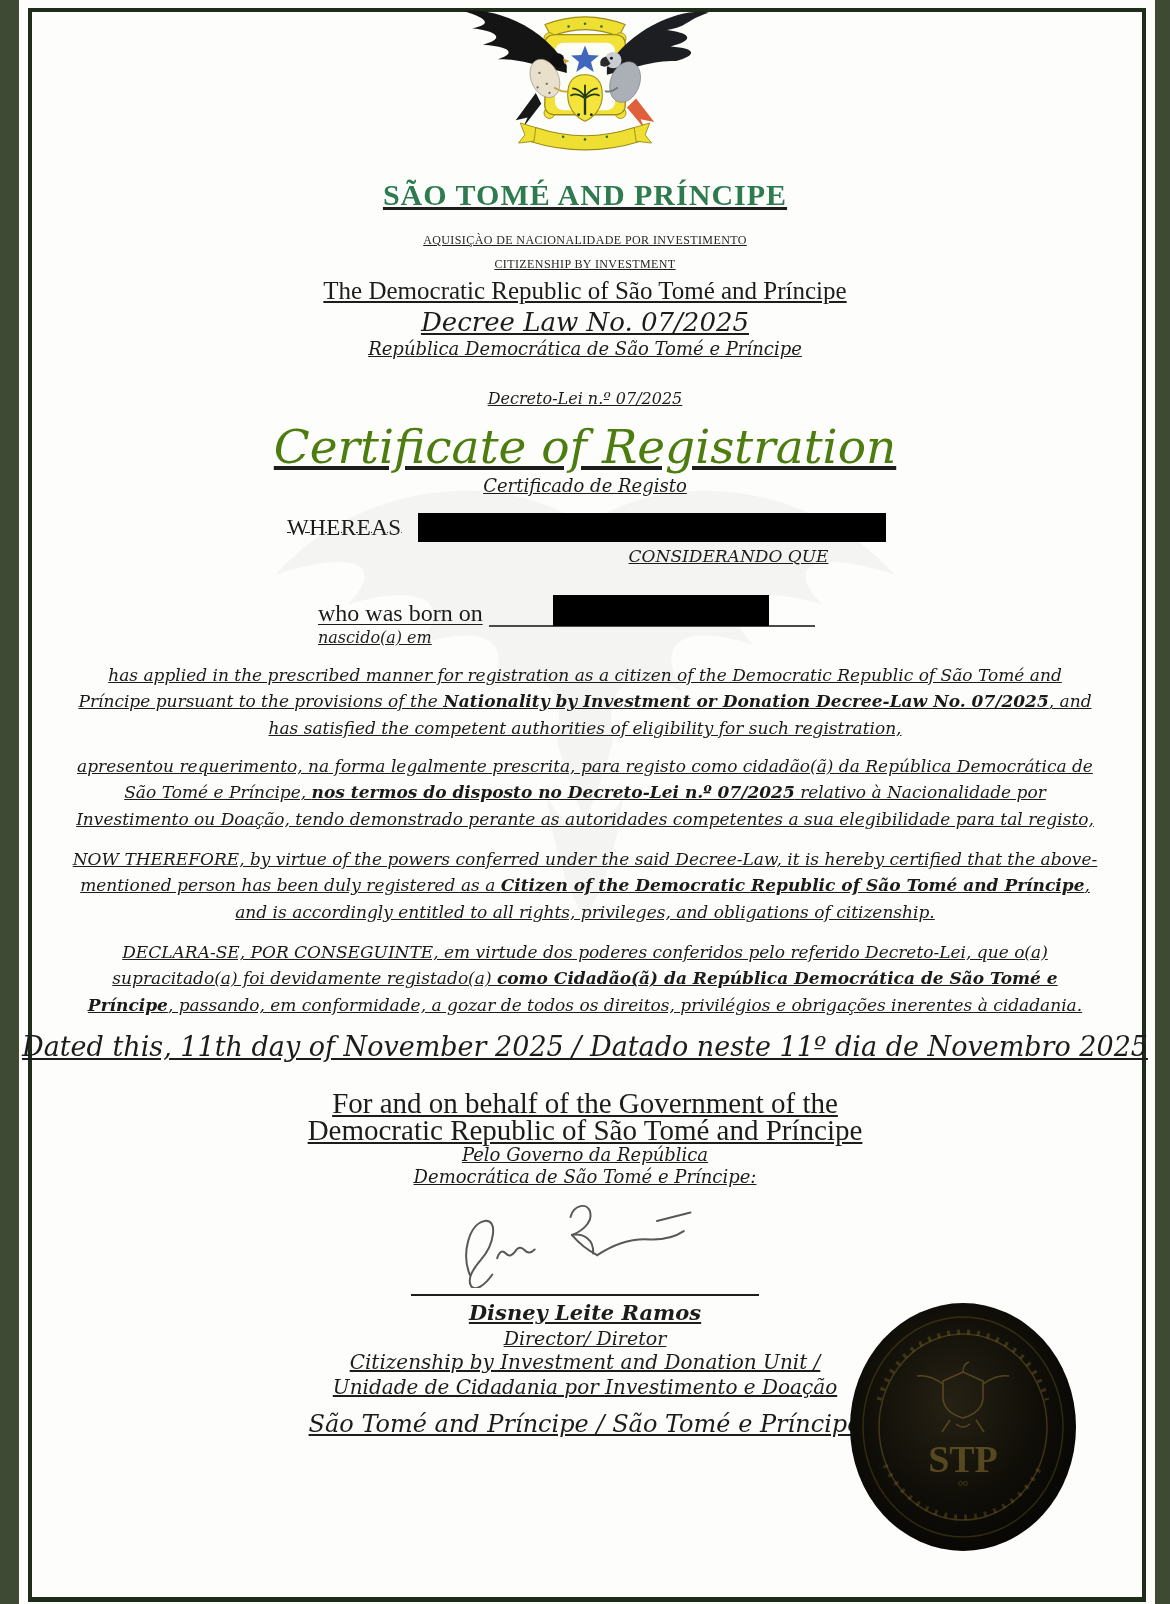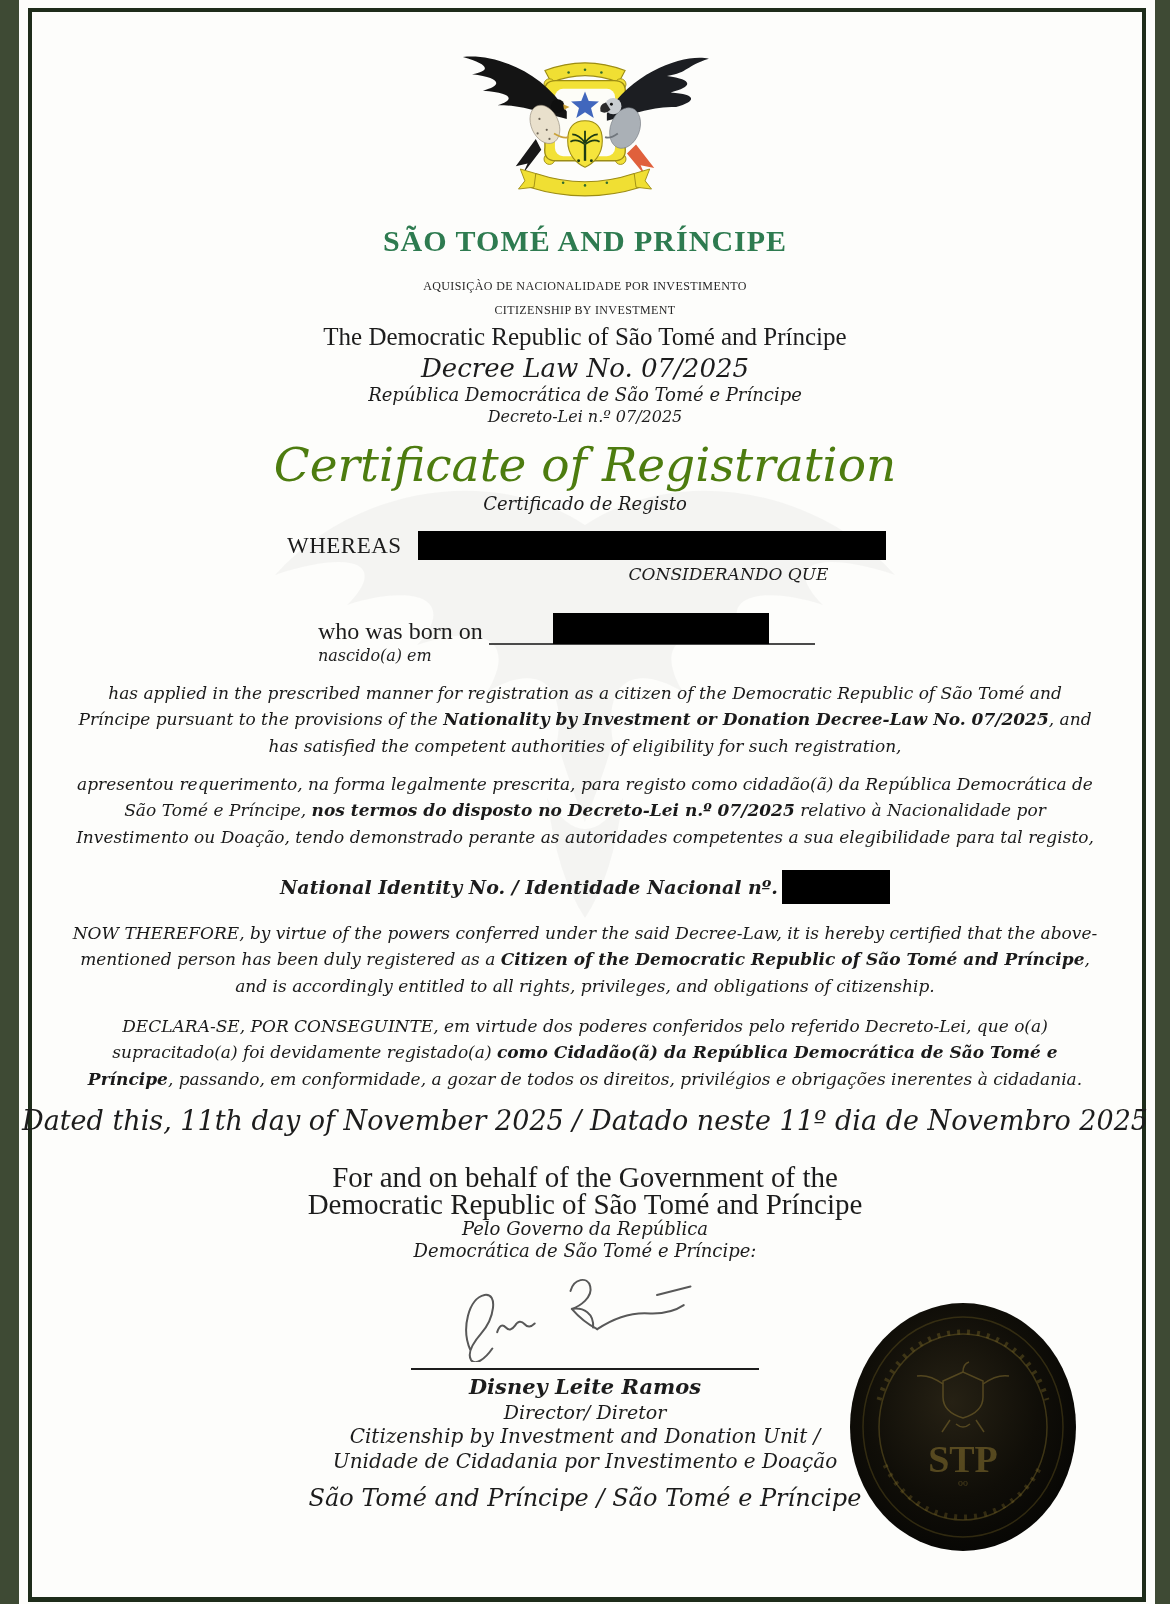--- a/index.html
+++ b/index.html
@@ -10,31 +10,31 @@
   
   .band-left{position:absolute;left:0;top:0;width:19px;height:1604px;background:#3e4a34;}
   .band-right{position:absolute;left:1155px;top:0;width:15px;height:1604px;background:#3e4a34;}
   .inner-frame{position:absolute;left:28px;top:8px;right:24px;bottom:2px;
                border:4px solid #1e2c1a;border-bottom-width:5px;pointer-events:none;}
 
   
   .watermark{position:absolute;left:195px;top:430px;width:780px;height:540px;opacity:.06;}
 
   
-  .content{position:absolute;inset:0;padding-top:46px;text-align:center;}
+  .content{position:absolute;inset:0;text-align:center;text-decoration:underline;}
 
   .coa{display:block;margin:0 auto;}
   .country{margin-top:14px;font-size:30px;font-weight:bold;letter-spacing:1px;color:#2e7b50;}
   .program{font-size:12px;letter-spacing:.4px;color:#262626;line-height:24px;}
   .program.first{margin-top:16px;}
 
   .rep-en{font-size:25px;line-height:30px;}
   .decree-en{font-family:"DejaVu Serif",serif;font-style:italic;font-size:26px;line-height:32px;}
   .rep-pt{font-family:"DejaVu Serif",serif;font-style:italic;font-size:18px;line-height:22px;}
-  .decree-pt{font-family:"DejaVu Serif",serif;font-style:italic;font-size:16px;line-height:21px;}
+  .decree-pt{font-family:"DejaVu Serif",serif;font-style:italic;font-size:16px;line-height:21px;margin-top:28px;}
 
   .cert-en{margin-top:10px;font-family:"DejaVu Serif",serif;font-style:italic;font-size:47px;line-height:56px;color:#4d7c0f;}
   .cert-pt{font-family:"DejaVu Serif",serif;font-style:italic;font-size:18px;line-height:22px;}
 
   .left-block{text-align:left;}
   .whereas-row{margin-top:16px;padding-left:287px;height:32px;white-space:nowrap;}
   .whereas-label{font-size:23px;letter-spacing:.5px;vertical-align:middle;}
   .redact-name{display:inline-block;vertical-align:middle;width:468px;height:29px;background:#000;margin-left:16px;}
   .considerando{padding-left:287px;font-family:"DejaVu Serif",serif;font-style:italic;font-size:17px;line-height:22px;text-align:center;}
 
@@ -159,23 +159,20 @@
       <div class="born-row">
         <span class="born-label">who was born on</span><span class="born-line"><span class="redact-date"></span></span>
       </div>
       <div class="nascido">nascido(a) em</div>
     </div>
 
     <p class="para"><span>has applied in the prescribed manner for registration as a citizen of the Democratic Republic of São Tomé and Príncipe pursuant to the provisions of the </span><b>Nationality by Investment or Donation Decree-Law No. 07/2025</b><span>, and has satisfied the competent authorities of eligibility for such registration,</span></p>
 
     <p class="para pt2"><span>apresentou requerimento, na forma legalmente prescrita, para registo como cidadão(ã) da República Democrática de São Tomé e Príncipe, </span><b>nos termos do disposto no Decreto-Lei n.º 07/2025</b><span> relativo à Nacionalidade por Investimento ou Doação, tendo demonstrado perante as autoridades competentes a sua elegibilidade para tal registo,</span></p>
 
-    <div class="natid-row">
-      <span class="natid-label">National Identity No. / Identidade Nacional nº.</span><span class="redact-id"></span>
-    </div>
 
     <p class="para"><span>NOW THEREFORE, by virtue of the powers conferred under the said Decree-Law, it is hereby certified that the above-mentioned person has been duly registered as a </span><b>Citizen of the Democratic Republic of São Tomé and Príncipe</b><span>, and is accordingly entitled to all rights, privileges, and obligations of citizenship.</span></p>
 
     <p class="para"><span>DECLARA-SE, POR CONSEGUINTE, em virtude dos poderes conferidos pelo referido Decreto-Lei, que o(a) supracitado(a) foi devidamente registado(a) </span><b>como Cidadão(ã) da República Democrática de São Tomé e Príncipe</b><span>, passando, em conformidade, a gozar de todos os direitos, privilégios e obrigações inerentes à cidadania.</span></p>
 
     <div class="dated">Dated this, 11th day of November 2025 / Datado neste 11º dia de Novembro 2025</div>
 
     <div class="behalf-en first">For and on behalf of the Government of the</div>
     <div class="behalf-en">Democratic Republic of São Tomé and Príncipe</div>
     <div class="behalf-pt">Pelo Governo da República</div>

